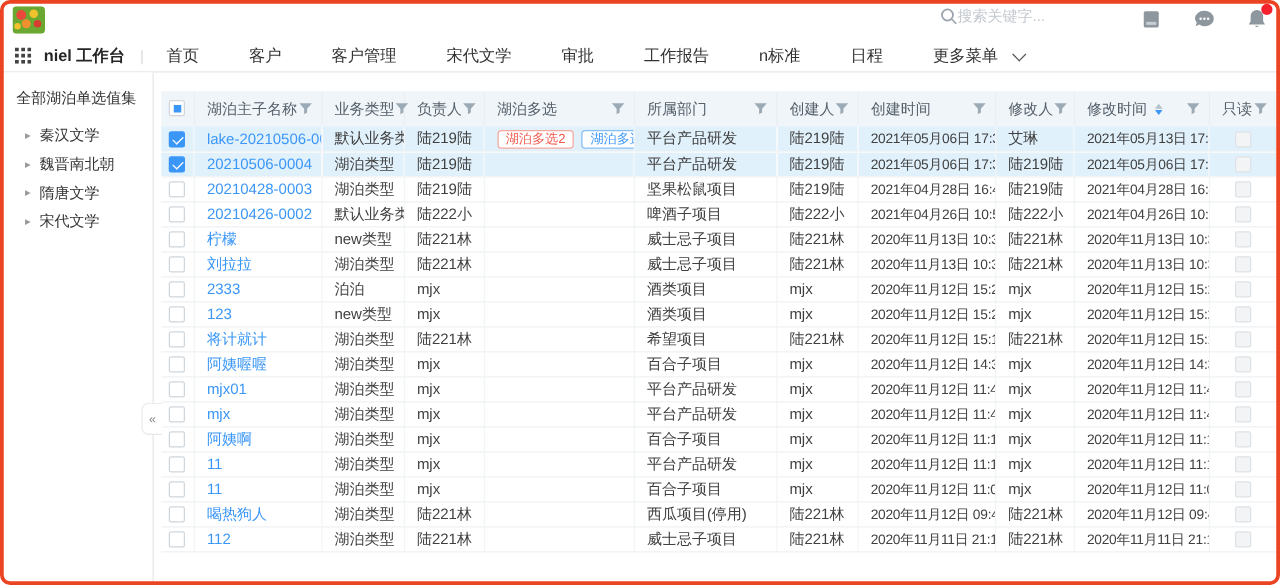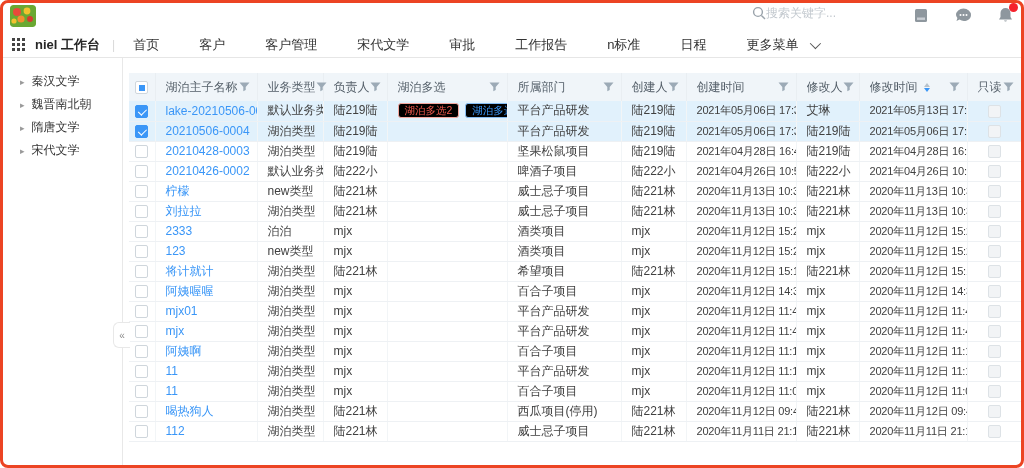--- a/index.html
+++ b/index.html
@@ -62,21 +62,21 @@
   tbody tr.sel { background:#e1f1fc; }
   td.c-date { font-size:11px; letter-spacing:-0.2px; }
   .link { color:#3a96f7; cursor:pointer; }
   .td-cb { text-align:center; padding:0 !important; }
   .cb { position:relative; display:inline-block; width:13px; height:13px; border:1px solid #cfd6dc; border-radius:2px; background:#fff; vertical-align:middle; cursor:pointer; }
   .cb.on { background:#3a96f7; border-color:#3a96f7; }
   .cb.on::after { content:""; position:absolute; left:4px; top:1px; width:3.5px; height:7px; border:solid #fff; border-width:0 1.5px 1.5px 0; transform:rotate(45deg); }
   .cb.ind { border-color:#cfd6dc; }
   .ind-sq { position:absolute; left:2.5px; top:2.5px; width:6px; height:6px; background:#3a96f7; }
   .cb.dis { background:#f2f4f6; border-color:#dde2e6; cursor:default; }
-  .tag { display:inline-block; font-size:10.5px; line-height:13px; padding:0 6px; border-radius:3px; border:1px solid; background:#000000; margin-right:6px; }
+  .tag { display:inline-block; font-size:10.5px; line-height:13px; padding:0 6px; border-radius:3px; border:1px solid; background:#ffffff; margin-right:6px; }
   .tag.red { color:#f0594e; border-color:#f5a79f; }
   .tag.blue { color:#3a96f7; border-color:#86bdf3; }
 </style>
 </head>
 <body>
 
 <div class="screen">
 
   <div class="topbar">
     <svg class="logo" viewBox="0 0 26 22">
@@ -148,20 +148,21 @@
         <div class="nav-item">日程</div>
       </div>
     <span class="more-menu">
       <span>更多菜单</span>
       <span class="chev"></span>
     </span>
   </div>
 
   <div class="content">
     <aside class="sidebar">
+      <div class="side-title">全部湖泊单选值集</div>
       <div id="side-items">
           <div class="side-item">
             <span class="caret">▸</span>
             <span class="side-label">秦汉文学</span>
           </div>
           <div class="side-item">
             <span class="caret">▸</span>
             <span class="side-label">魏晋南北朝</span>
           </div>
           <div class="side-item">

